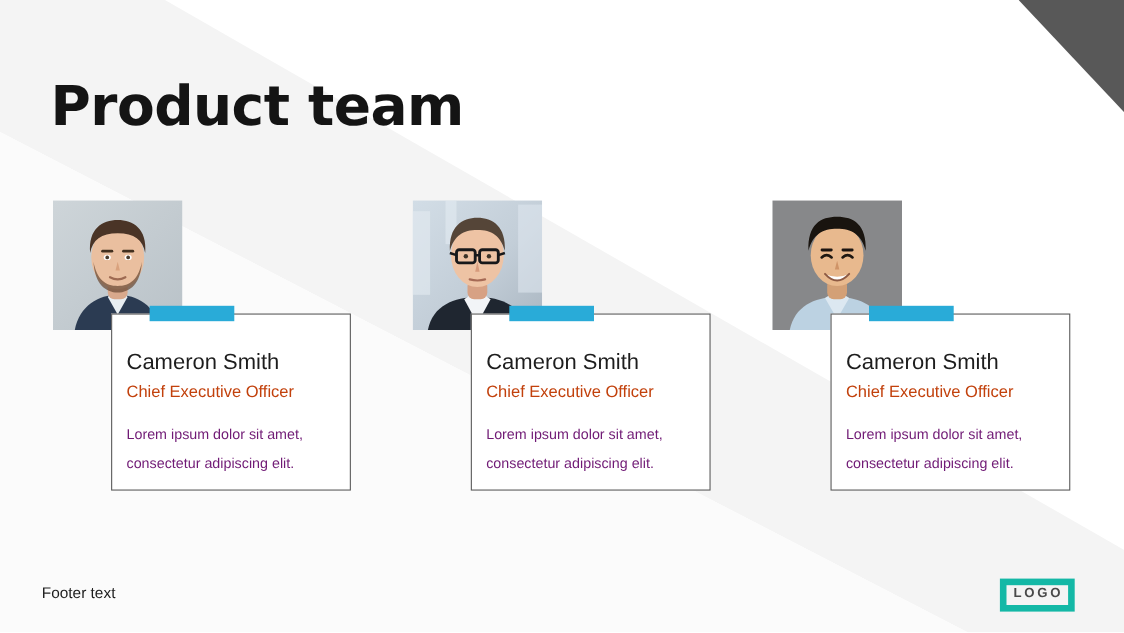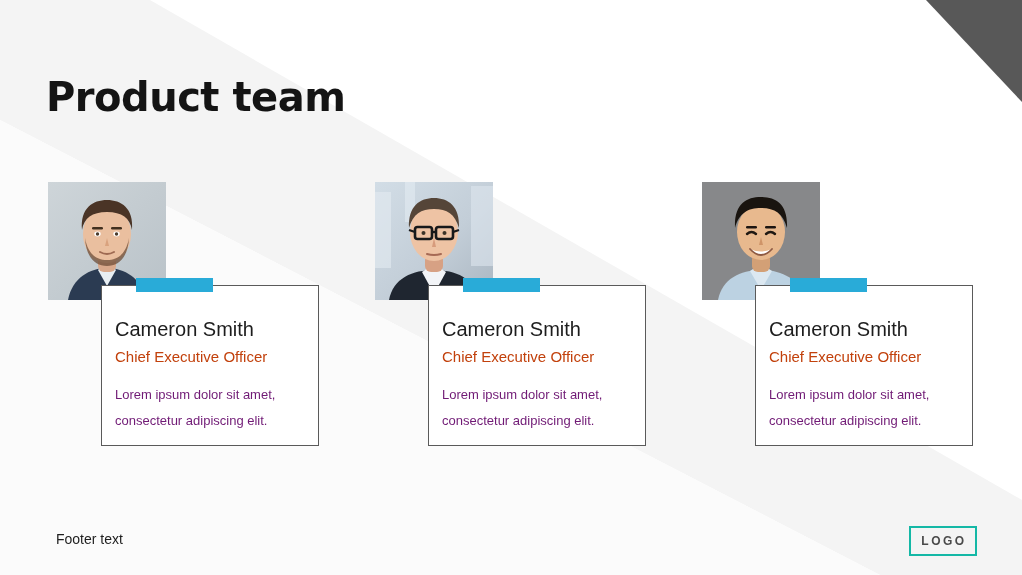--- a/index.html
+++ b/index.html
@@ -30,21 +30,21 @@
     height: 102px;
     pointer-events: none;
   }
 
   
   .slide-title {
     position: absolute;
     left: 46px;
     top: 66px;
     margin: 0;
-    font-size: 40px;
+    font-size: 50px;
     line-height: 62px;
     font-weight: bold;
     letter-spacing: -0.5px;
     color: #141414;
     font-family: "DejaVu Sans", sans-serif;
     white-space: nowrap;
   }
 
   
   .member {
@@ -108,37 +108,36 @@
     width: 190px;
     margin: 0;
     font-size: 13px;
     line-height: 26px;
     color: #701a75;
   }
 
   
   .footer-text {
     position: absolute;
-    left: 56px;
+    left: 38px;
     top: 529px;
     margin: 0;
     font-size: 14px;
     line-height: 20px;
     color: #1d1d1d;
   }
   .logo-box {
     position: absolute;
     left: 909px;
     top: 526px;
     width: 68px;
     height: 30px;
     box-sizing: border-box;
-    border: 2px solid #14b8a6;
+    border: 6px solid #14b8a6;
     display: flex;
-    align-items: center;
     justify-content: center;
   }
   .logo-text {
     font-size: 12px;
     font-weight: bold;
     letter-spacing: 2.5px;
     color: #4a4a4a;
     padding-left: 2px;
   }
 </style>

